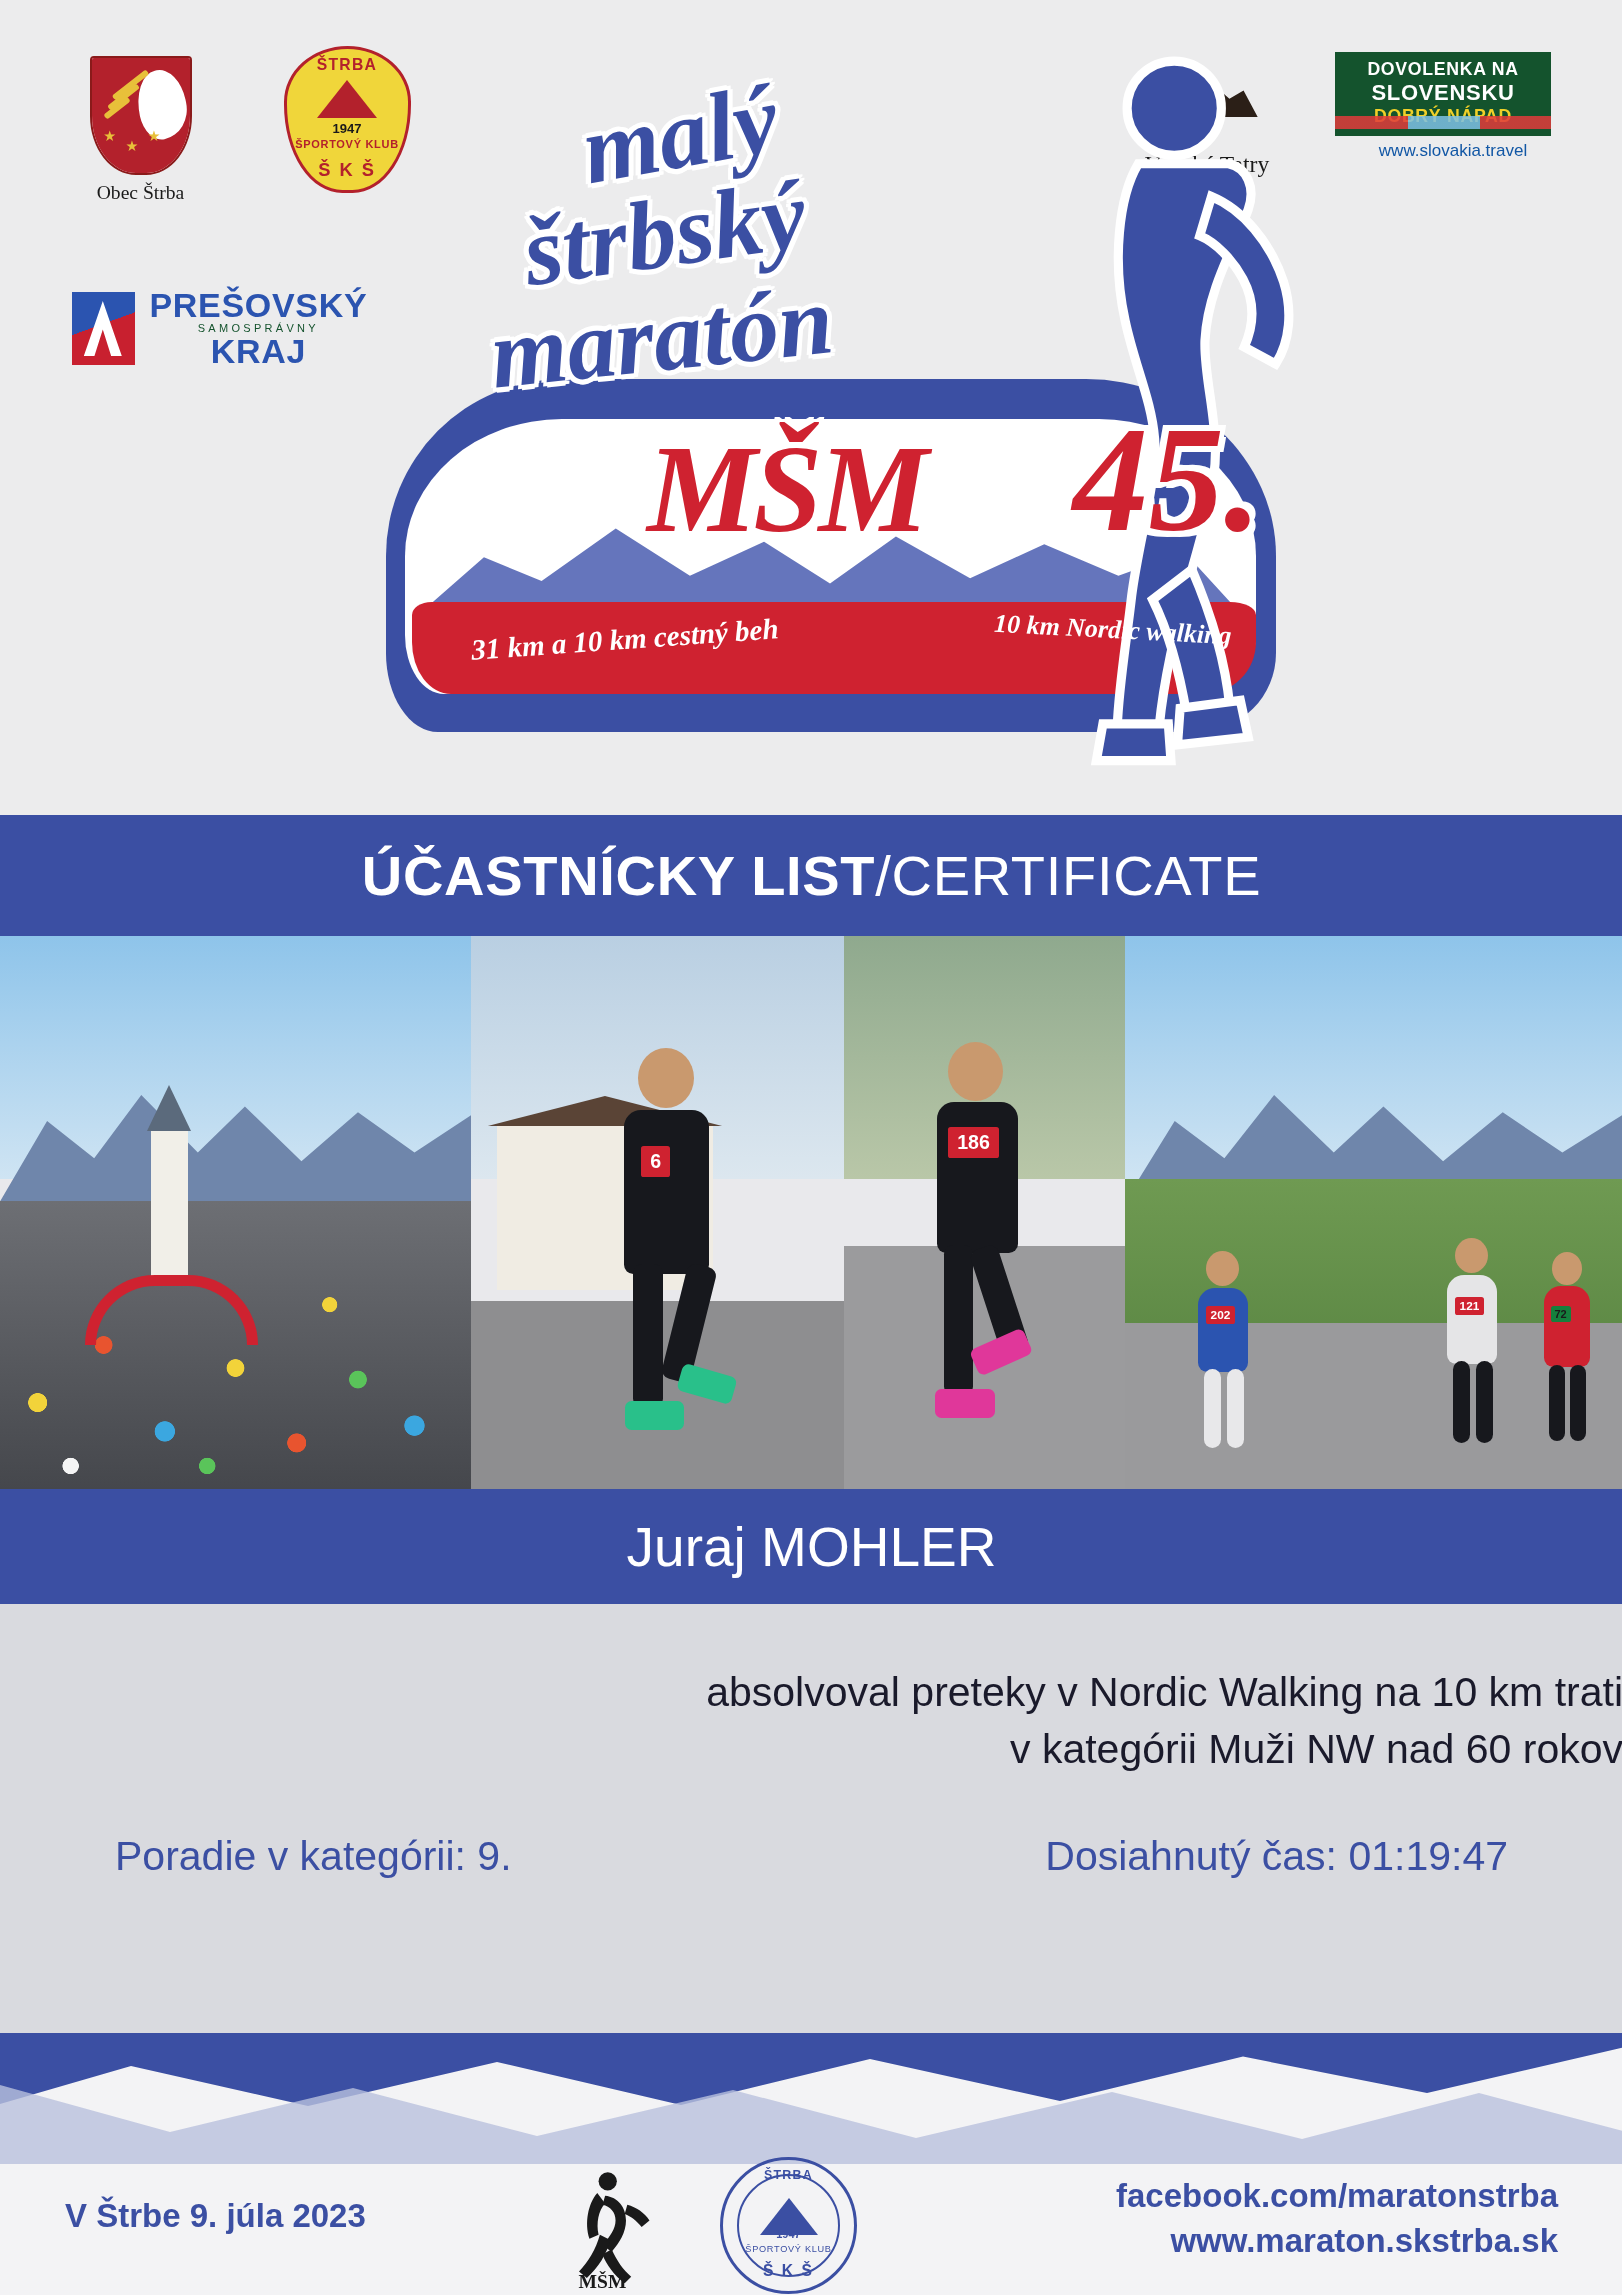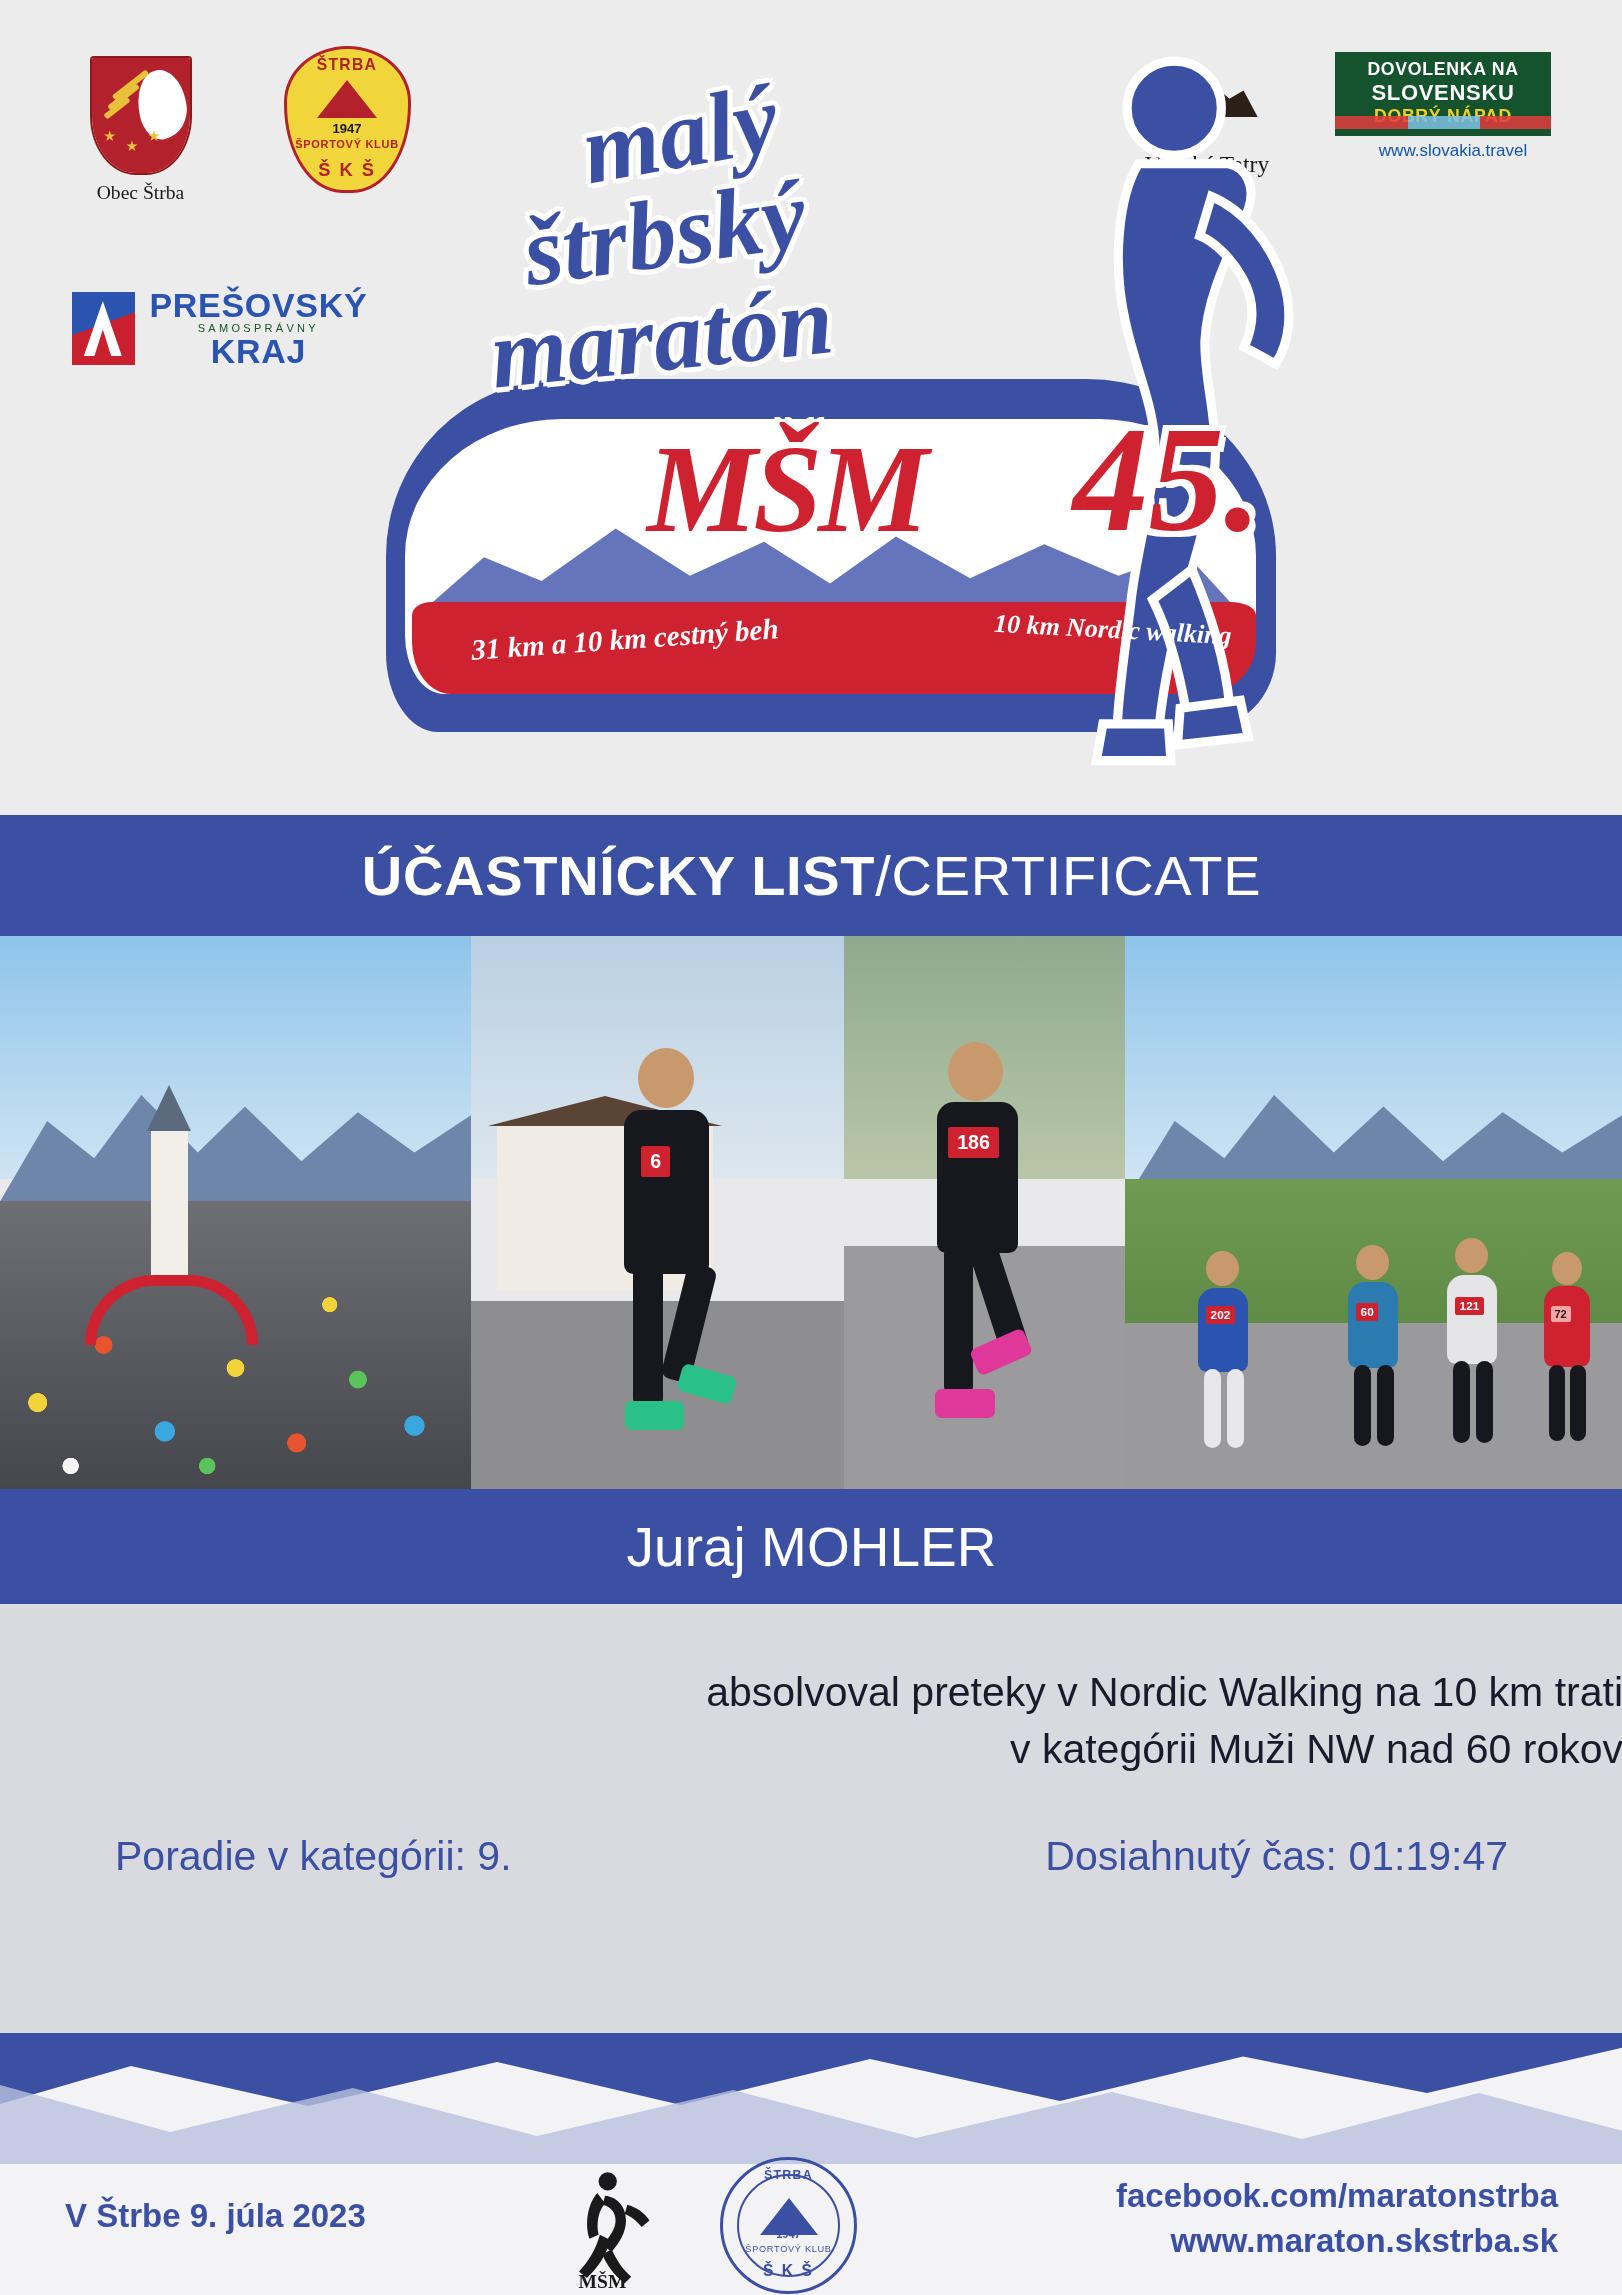--- a/index.html
+++ b/index.html
@@ -687,38 +687,31 @@
     <div class="roofs" style="bottom:40%;height:14%;"></div>
     <div class="grass"></div>
     <div class="road" style="height:30%;"></div>
     <div class="runner-fig" style="left:59px;bottom:4%;width:79px;height:216px;">
       <div class="head" style="left:22px;top:0;width:33px;height:35px;"></div>
       <div class="torso" style="left:14.4px;top:37px;width:50px;height:84px;background:#2b54b0;"></div>
       <div class="bib" style="left:22px;top:55px;font-size:11.8px;padding:2px 4.6px;">202</div>
       <div class="leg" style="left:19.6px;top:118px;width:17px;height:79px;background:#e8e8ea;"></div>
       <div class="leg" style="left:43px;top:118px;width:17px;height:79px;background:#e8e8ea;"></div>
     </div>
-    <div class="runner-fig" style="left:209px;bottom:4%;width:79px;height:222px;">
-      <div class="head" style="left:22px;top:0;width:33px;height:35px;"></div>
-      <div class="torso" style="left:14.4px;top:37px;width:50px;height:86px;background:#2b7ab0;"></div>
-      <div class="bib" style="left:22px;top:58px;font-size:11.8px;padding:2px 4.6px;">60</div>
-      <div class="leg" style="left:19.6px;top:120px;width:17px;height:81px;background:#17181d;"></div>
-      <div class="leg" style="left:43px;top:120px;width:17px;height:81px;background:#17181d;"></div>
-    </div>
     <div class="runner-fig" style="left:308px;bottom:4%;width:79px;height:229px;">
       <div class="head" style="left:22px;top:0;width:33px;height:35px;"></div>
       <div class="torso" style="left:14.4px;top:37px;width:50px;height:89px;background:#e5e5e7;"></div>
       <div class="bib" style="left:22px;top:59px;font-size:11.8px;padding:2px 4.6px;">121</div>
       <div class="leg" style="left:19.6px;top:123px;width:17px;height:82px;background:#17181d;"></div>
       <div class="leg" style="left:43px;top:123px;width:17px;height:82px;background:#17181d;"></div>
     </div>
     <div class="runner-fig" style="left:406px;bottom:5%;width:72px;height:209px;">
       <div class="head" style="left:21px;top:0;width:30px;height:33px;"></div>
       <div class="torso" style="left:13px;top:34px;width:46px;height:81px;background:#cf2230;"></div>
-      <div class="bib" style="left:19.6px;top:54px;font-size:11px;padding:2px 3.9px;background:#fca5a5;color:#1a1a1a;">72</div>
+      <div class="bib" style="left:19.6px;top:54px;font-size:11px;padding:2px 3.9px;background:#15803d;color:#1a1a1a;">72</div>
       <div class="leg" style="left:18.3px;top:113px;width:15.7px;height:76px;background:#17181d;"></div>
       <div class="leg" style="left:39px;top:113px;width:15.7px;height:76px;background:#17181d;"></div>
     </div>
   </div>
 </div>
 
 <div class="name-band">
   <div class="nm">Juraj MOHLER</div>
 </div>
 

